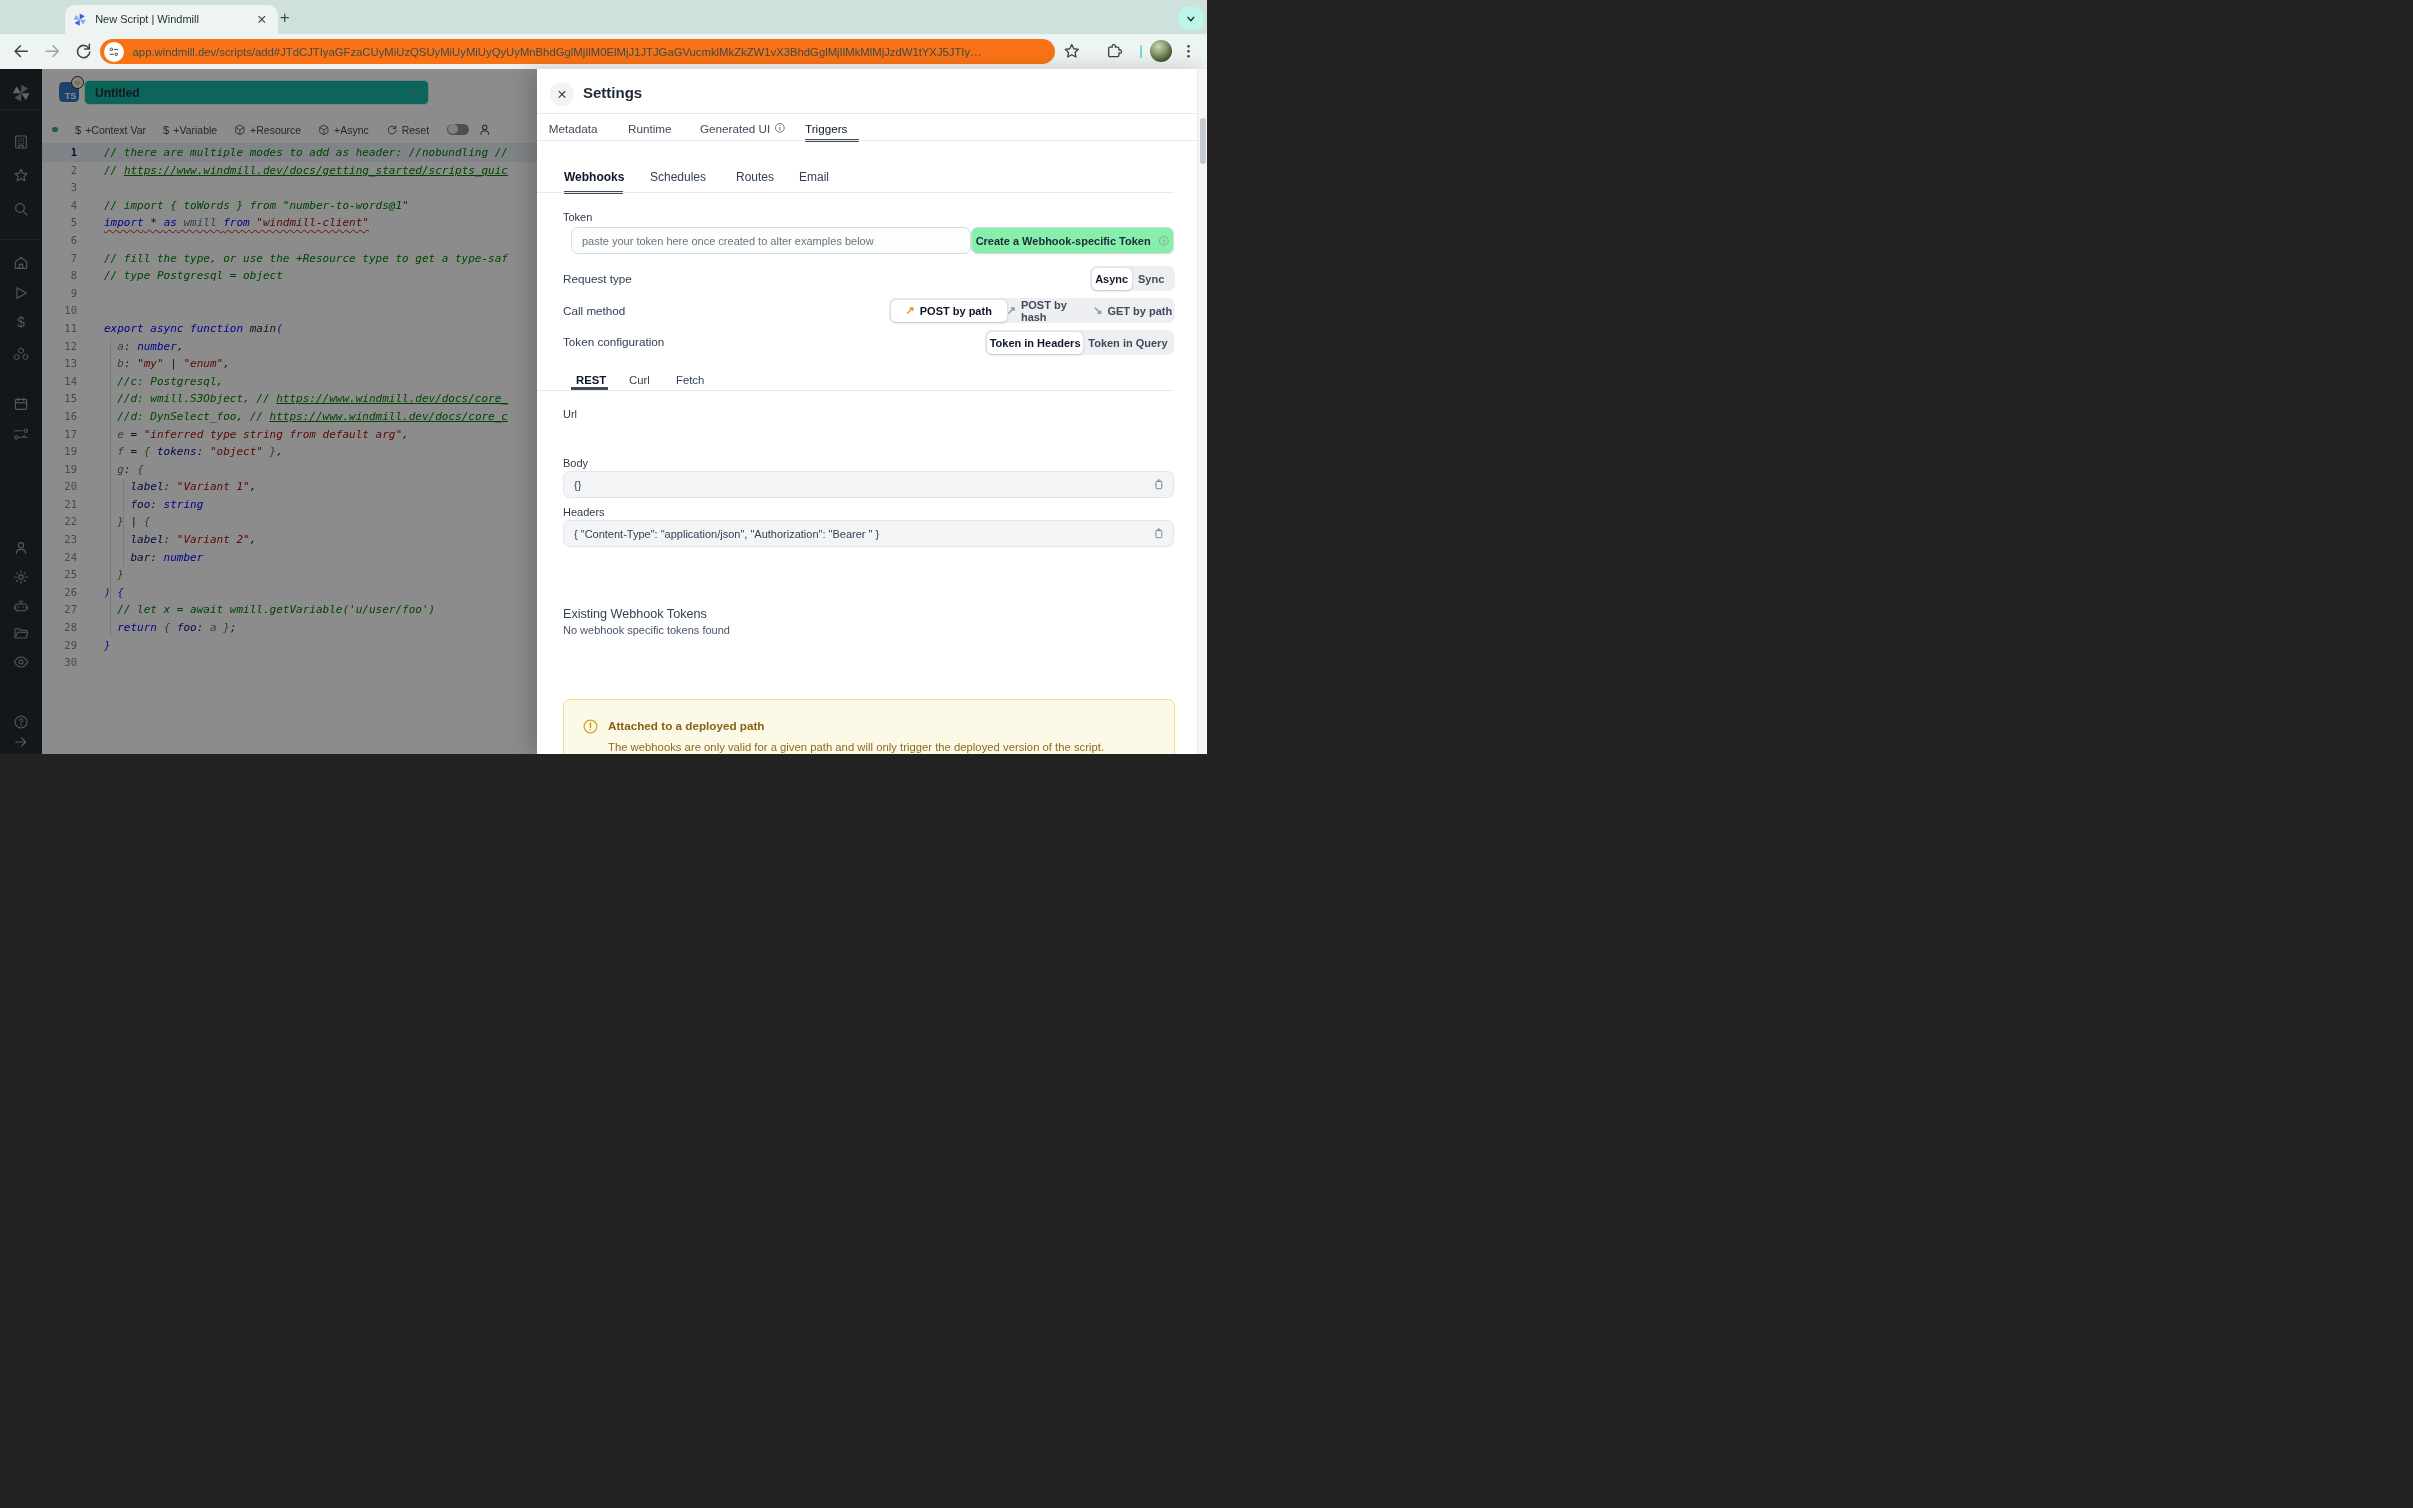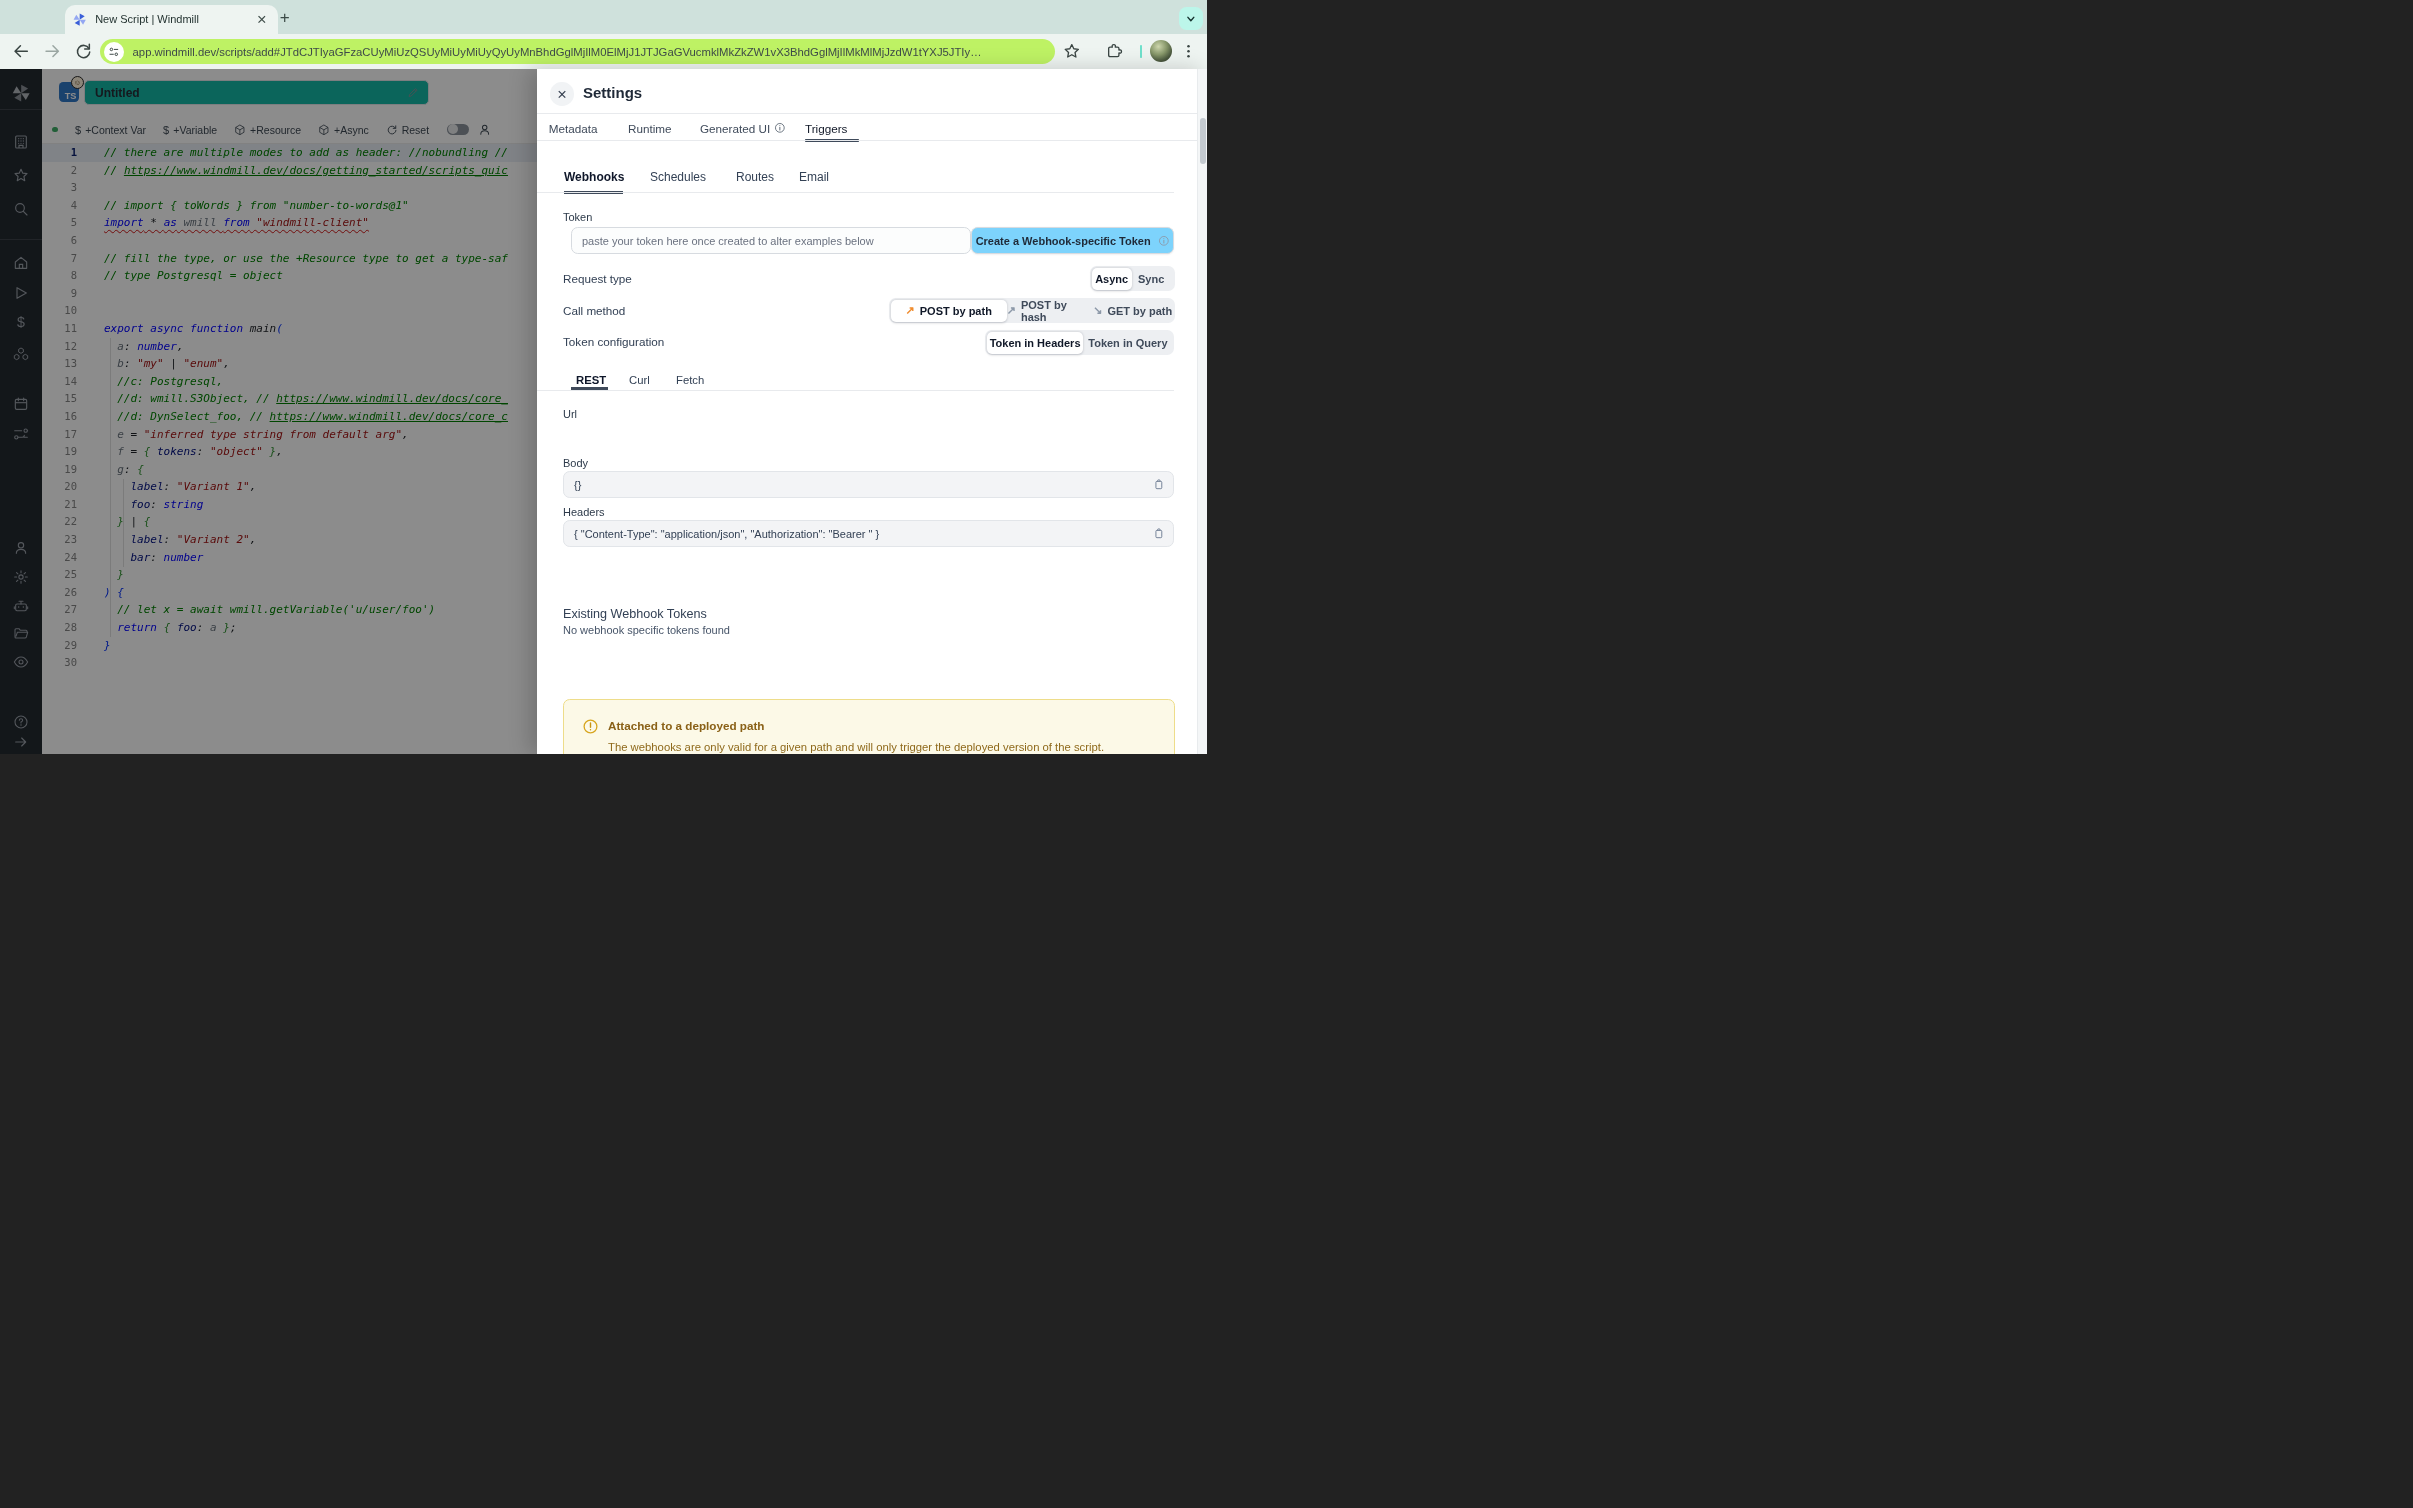--- a/index.html
+++ b/index.html
@@ -13,21 +13,21 @@
     border-radius:10px 10px 0 0;display:flex;align-items:center;padding:0 8.4px;}
   .tab-title{font-size:11px;color:#243331;margin-left:8.4px;flex:1;white-space:nowrap;overflow:hidden;text-overflow:ellipsis;}
   .tab-close{width:15px;height:15px;display:flex;align-items:center;justify-content:center;
     color:#3f4d4a;font-size:12.6px;border-radius:50%;}
   .newtab{position:absolute;left:273px;top:6.7px;width:23.5px;height:23.5px;display:flex;align-items:center;
     justify-content:center;color:#3c4a47;font-size:17px;font-weight:400;}
   .tabsearch{position:absolute;left:1179px;top:6.7px;width:24px;height:23.5px;background:#bcf6ea;border-radius:7.5px;
     display:flex;align-items:center;justify-content:center;}
   .toolbar{position:absolute;left:0;top:34px;width:1207px;height:35px;background:#eef4f1;border-bottom:0.8px solid #d8e2de;}
   .navbtn{position:absolute;top:42px;width:18.4px;height:18.4px;}
-  .urlbar{position:absolute;left:100px;top:39px;width:955px;height:25px;border-radius:12.6px;background:#bef264;
+  .urlbar{position:absolute;left:100px;top:39px;width:955px;height:25px;border-radius:12.6px;background:#f97316;
     display:flex;align-items:center;}
   .tunecircle{width:20px;height:20px;border-radius:50%;background:#fff;margin-left:4.2px;display:flex;
     align-items:center;justify-content:center;}
   .urltext{margin-left:8.4px;font-size:11.3px;color:#3f4b49;white-space:nowrap;overflow:hidden;
     text-overflow:ellipsis;max-width:888px;}
   .tealdiv{position:absolute;left:1140px;top:45px;width:1.7px;height:12.6px;background:#6fe0cb;border-radius:0.8px;}
   .avatar{position:absolute;left:1150px;top:40px;width:22px;height:22px;border-radius:50%;
     background:radial-gradient(circle at 38% 30%,#cdd6ad,#87976a 40%,#4e5c41 68%,#232b1d 100%);}
 
   
@@ -89,21 +89,21 @@
   .stab{position:absolute;height:18.4px;font-size:12px;color:#334155;display:flex;align-items:center;}
   .stab.active{font-weight:700;color:#0f172a;}
   .stab-underline{position:absolute;height:2.5px;background:#3f4a5a;top:122px;}
   .sec-label{position:absolute;font-size:11px;font-weight:500;color:#2d3a4a;}
   .row-label{position:absolute;font-size:11.7px;color:#334155;}
   .tok-input{position:absolute;left:34px;top:158px;width:400px;height:27px;border:0.8px solid #d7dbe0;border-radius:6.7px;
     background:#fcfdfd;box-sizing:border-box;font-size:11px;color:#334155;padding:0 10px;outline:none;
     font-family:"Liberation Sans",sans-serif;}
   .tok-input::placeholder{color:#6b7280;}
   .create-btn{position:absolute;left:434px;top:158px;width:203px;height:27px;border:0.8px solid #d7dbe0;border-radius:6.7px;
-    background:#7dd3fc;box-sizing:border-box;display:flex;align-items:center;justify-content:center;gap:7px;
+    background:#86efac;box-sizing:border-box;display:flex;align-items:center;justify-content:center;gap:7px;
     font-size:11px;font-weight:600;color:#1f2937;box-shadow:0 0.8px 1.7px rgba(16,24,40,.06);}
   .seg{position:absolute;background:#edeff2;border-radius:6.7px;display:flex;align-items:center;padding:1.7px;
     box-sizing:border-box;height:25px;}
   .chip{display:flex;align-items:center;justify-content:center;gap:5px;height:22px;border-radius:5px;
     font-size:11px;font-weight:600;color:#3f4a5a;}
   .chip.sel{background:#fff;box-shadow:0 0.8px 2.5px rgba(16,24,40,.22);color:#101828;}
   .arrow-glyph{font-size:11px;}
   .etab{position:absolute;height:17px;font-size:11.3px;color:#334155;display:flex;align-items:center;}
   .etab.active{font-weight:600;color:#0f172a;}
   .etab-underline{position:absolute;height:2.5px;background:#3f4a5a;top:318px;}

